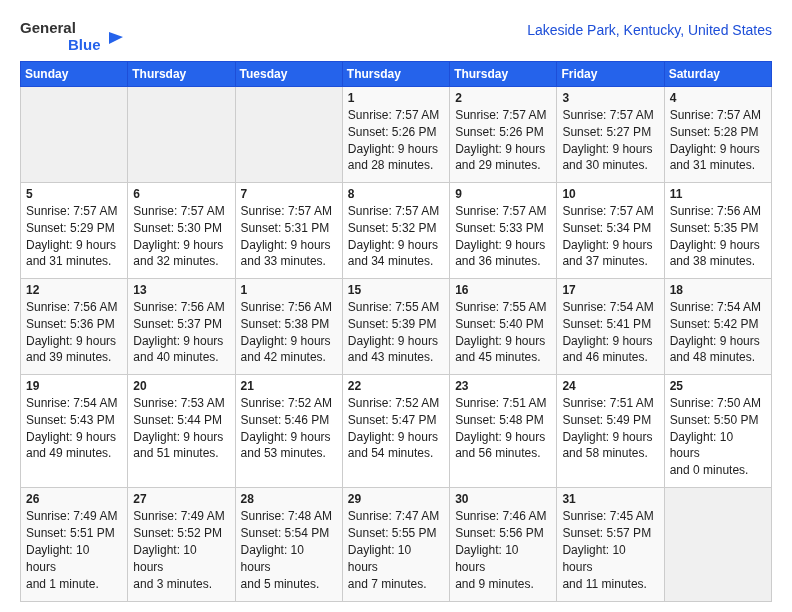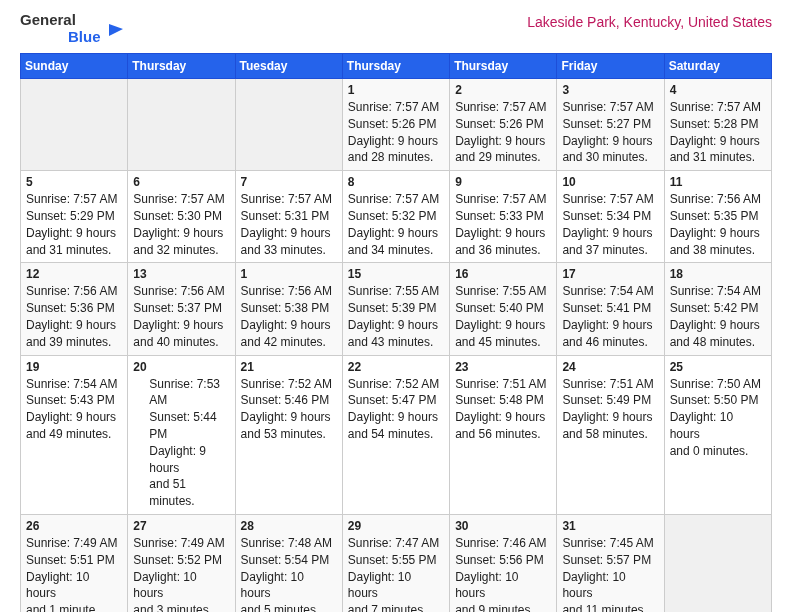--- a/index.html
+++ b/index.html
@@ -6,21 +6,21 @@
     body {
       font-family: Arial, sans-serif;
       background: #fff;
       width: 792px;
       height: 612px;
       overflow: hidden;
     }
     .page {
       width: 792px;
       height: 612px;
-      padding: 12px 20px 10px 20px;
+      padding: 20px 20px 10px 20px;
       display: flex;
       flex-direction: column;
     }
     .header {
       display: flex;
       justify-content: space-between;
       align-items: flex-start;
       margin-bottom: 8px;
     }
     .logo {
@@ -31,21 +31,21 @@
     .title-block {
       text-align: right;
     }
     .month-title {
       font-size: 32px;
       font-weight: bold;
       color: #1a1a2e;
     }
     .location {
       font-size: 14px;
-      color: #be185d;
+      color: #1d4ed8;
       margin-top: 2px;
     }
     .calendar {
       flex: 1;
       border: 1px solid #ccc;
       border-collapse: collapse;
       width: 100%;
       table-layout: fixed;
     }
     .calendar thead tr th {
@@ -257,21 +257,21 @@
         <tr>
           <td>
             <span class="day-number">19</span>
             <div class="day-info" style="white-space: pre-line;">Sunrise: 7:54 AM
 Sunset: 5:43 PM
 Daylight: 9 hours
 and 49 minutes.</div>
           </td>
           <td>
             <span class="day-number">20</span>
-            <div class="day-info" style="white-space: pre-line; margin-left: 16px;">Sunrise: 7:53 AM
+            <div class="day-info" style="white-space: pre-line;">Sunrise: 7:53 AM
 Sunset: 5:44 PM
 Daylight: 9 hours
 and 51 minutes.</div>
           </td>
           <td>
             <span class="day-number">21</span>
             <div class="day-info" style="white-space: pre-line;">Sunrise: 7:52 AM
 Sunset: 5:46 PM
 Daylight: 9 hours
 and 53 minutes.</div>

